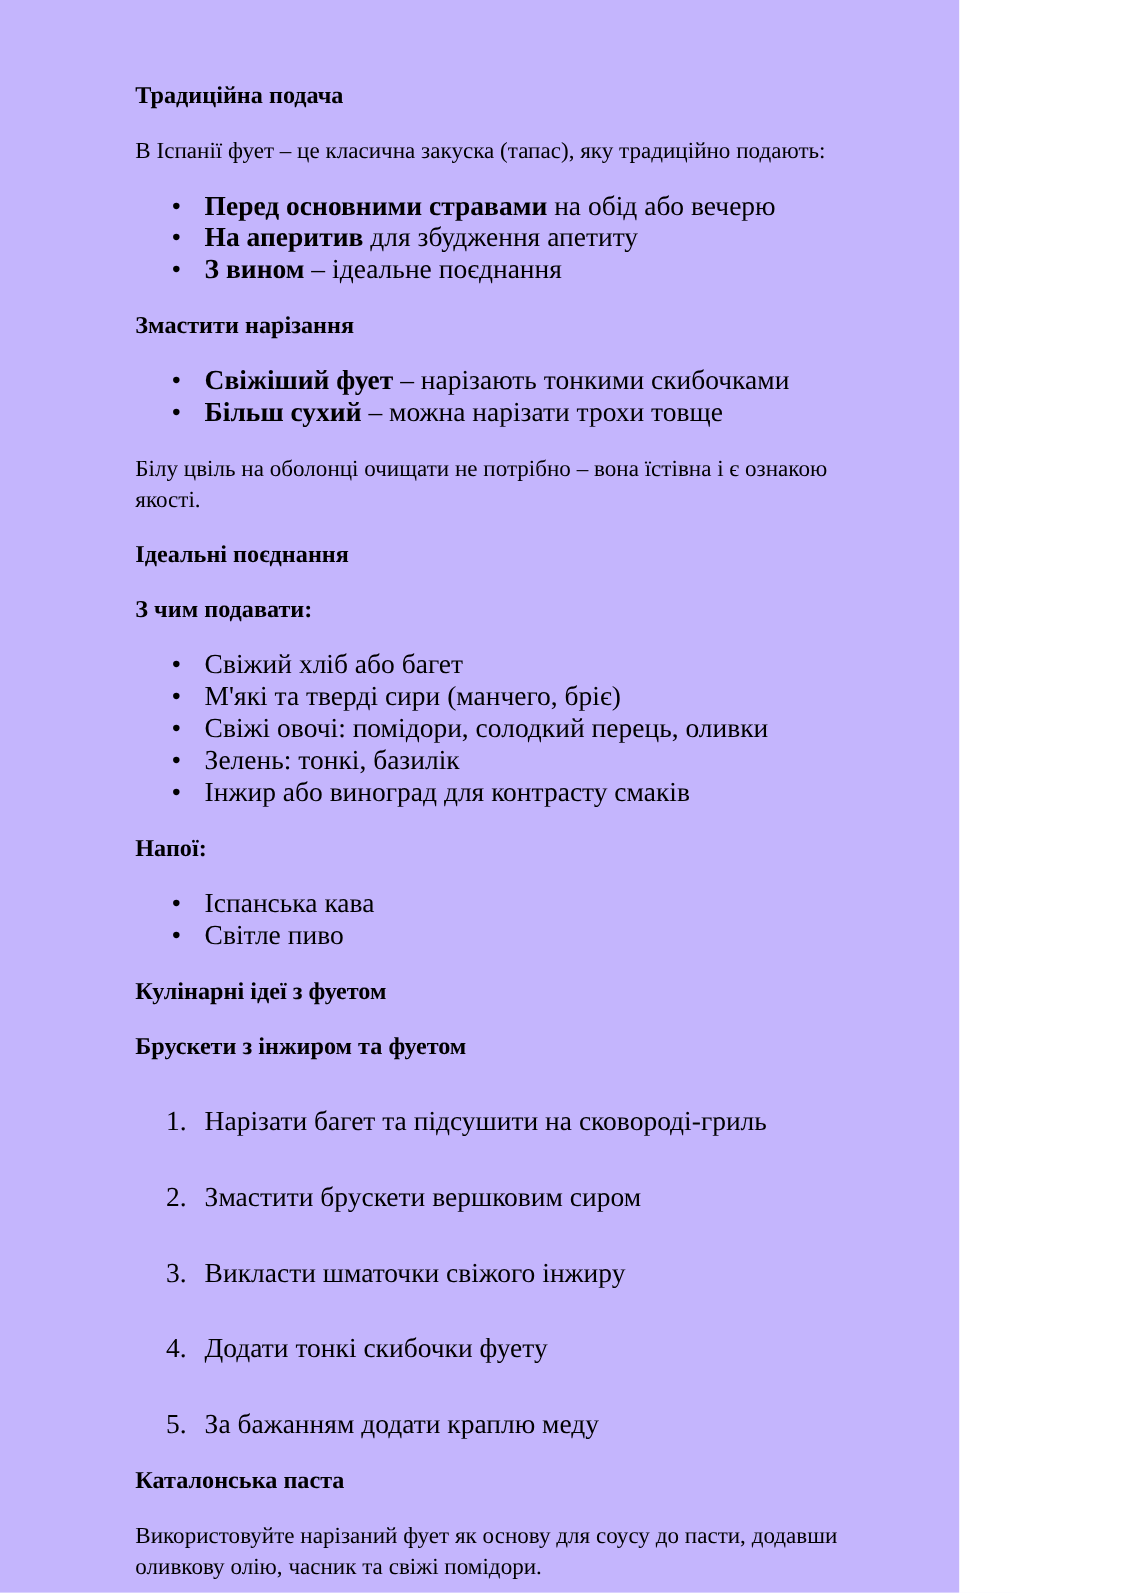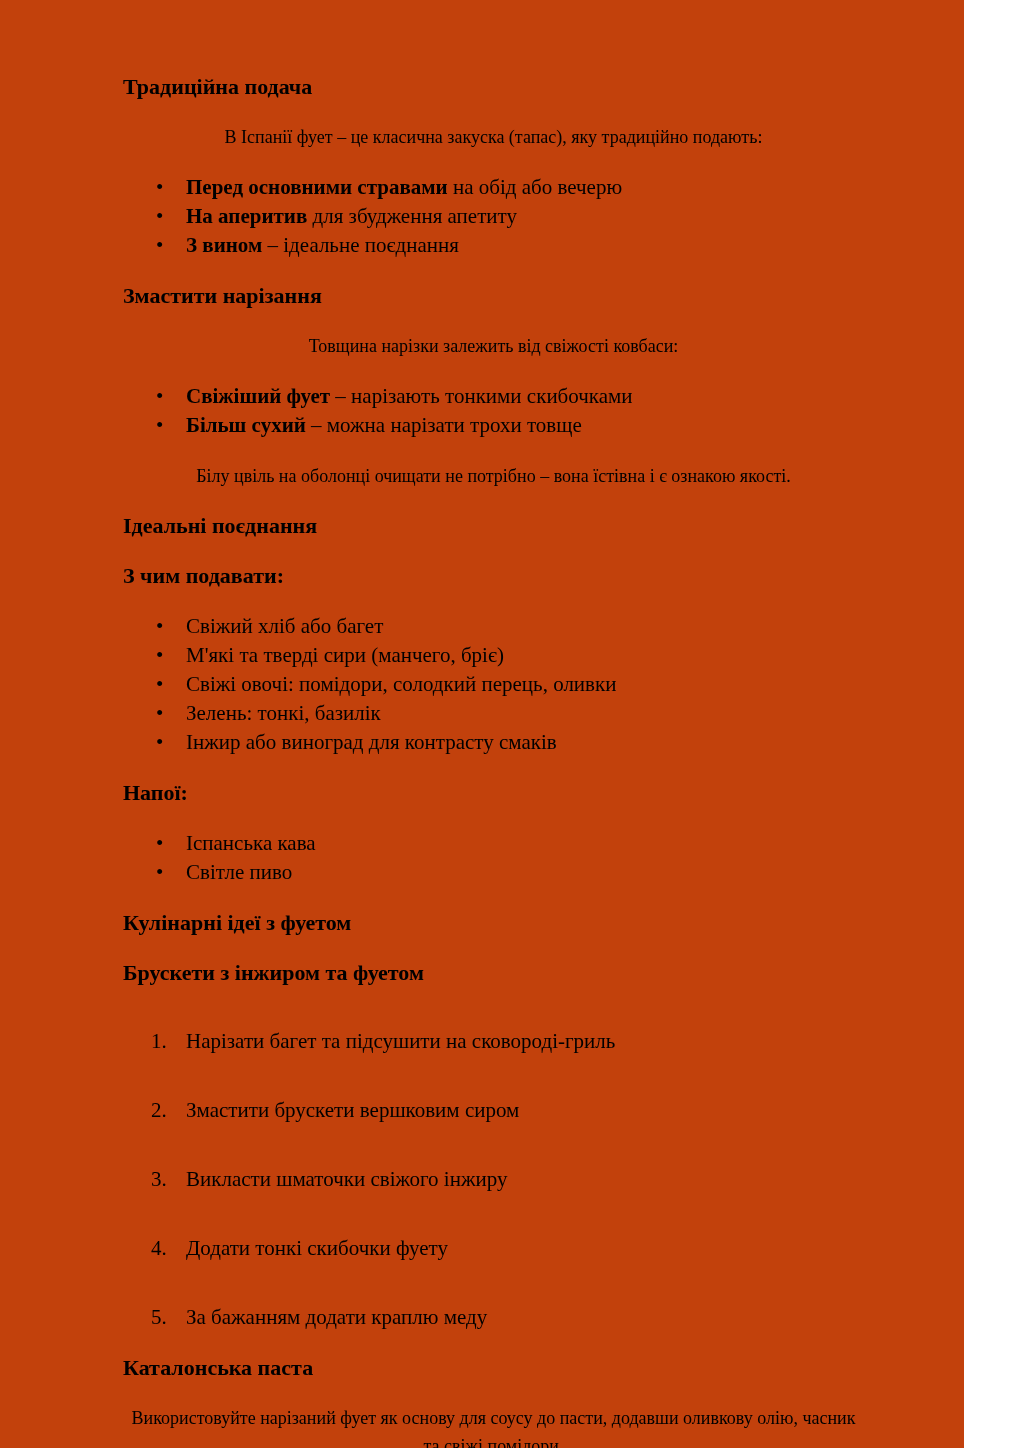--- a/index.html
+++ b/index.html
@@ -2,52 +2,51 @@
 <html><head>
 <meta charset="utf-8">
 <style>
   html, body {
     margin: 0;
     padding: 0;
     background: #ffffff;
   }
   .page {
     position: relative;
-    width: 964px;
+    width: 872px;
     height: 1448px;
-    background: #c2410c;
+    background: #c4b5fd;
     box-sizing: border-box;
     padding: 73px 100px 0 123px;
     font-family: "Liberation Serif", serif;
     color: #000000;
     overflow: hidden;
   }
   .content { width: 100%; }
   h3 {
     font-size: 22px;
     line-height: 28px;
     font-weight: bold;
     margin: 0 0 22px 0;
   }
   p {
-    font-size: 18px;
+    font-size: 21px;
     line-height: 28px;
     margin: 0 0 22px 0;
-    text-align: center;
   }
   ul, ol {
     list-style: none;
     margin: 0 0 22px 0;
     padding: 0;
   }
   ol { counter-reset: item; }
   li {
     position: relative;
     padding-left: 63px;
-    font-size: 21px;
+    font-size: 25px;
     line-height: 29px;
   }
   ul li::before {
     content: "\2022";
     position: absolute;
     left: 33px;
     top: 0;
   }
   ol li { counter-increment: item; margin-top: 40px; }
   ol li::before {
@@ -64,21 +63,20 @@
 <div class="page">
   <div class="content" id="doc-content">
       <h3>Традиційна подача</h3>
       <p>В Іспанії фует – це класична закуска (тапас), яку традиційно подають:</p>
       <ul>
         <li><strong>Перед основними стравами</strong><span> на обід або вечерю</span></li>
         <li><strong>На аперитив</strong><span> для збудження апетиту</span></li>
         <li><strong>З вином</strong><span> – ідеальне поєднання</span></li>
       </ul>
       <h3>Змастити нарізання</h3>
-      <p>Товщина нарізки залежить від свіжості ковбаси:</p>
       <ul>
         <li><strong>Свіжіший фует</strong><span> – нарізають тонкими скибочками</span></li>
         <li><strong>Більш сухий</strong><span> – можна нарізати трохи товще</span></li>
       </ul>
       <p>Білу цвіль на оболонці очищати не потрібно – вона їстівна і є ознакою якості.</p>
       <h3>Ідеальні поєднання</h3>
       <h3>З чим подавати:</h3>
       <ul>
         <li><span>Свіжий хліб або багет</span></li>
         <li><span>М'які та тверді сири (манчего, бріє)</span></li>

